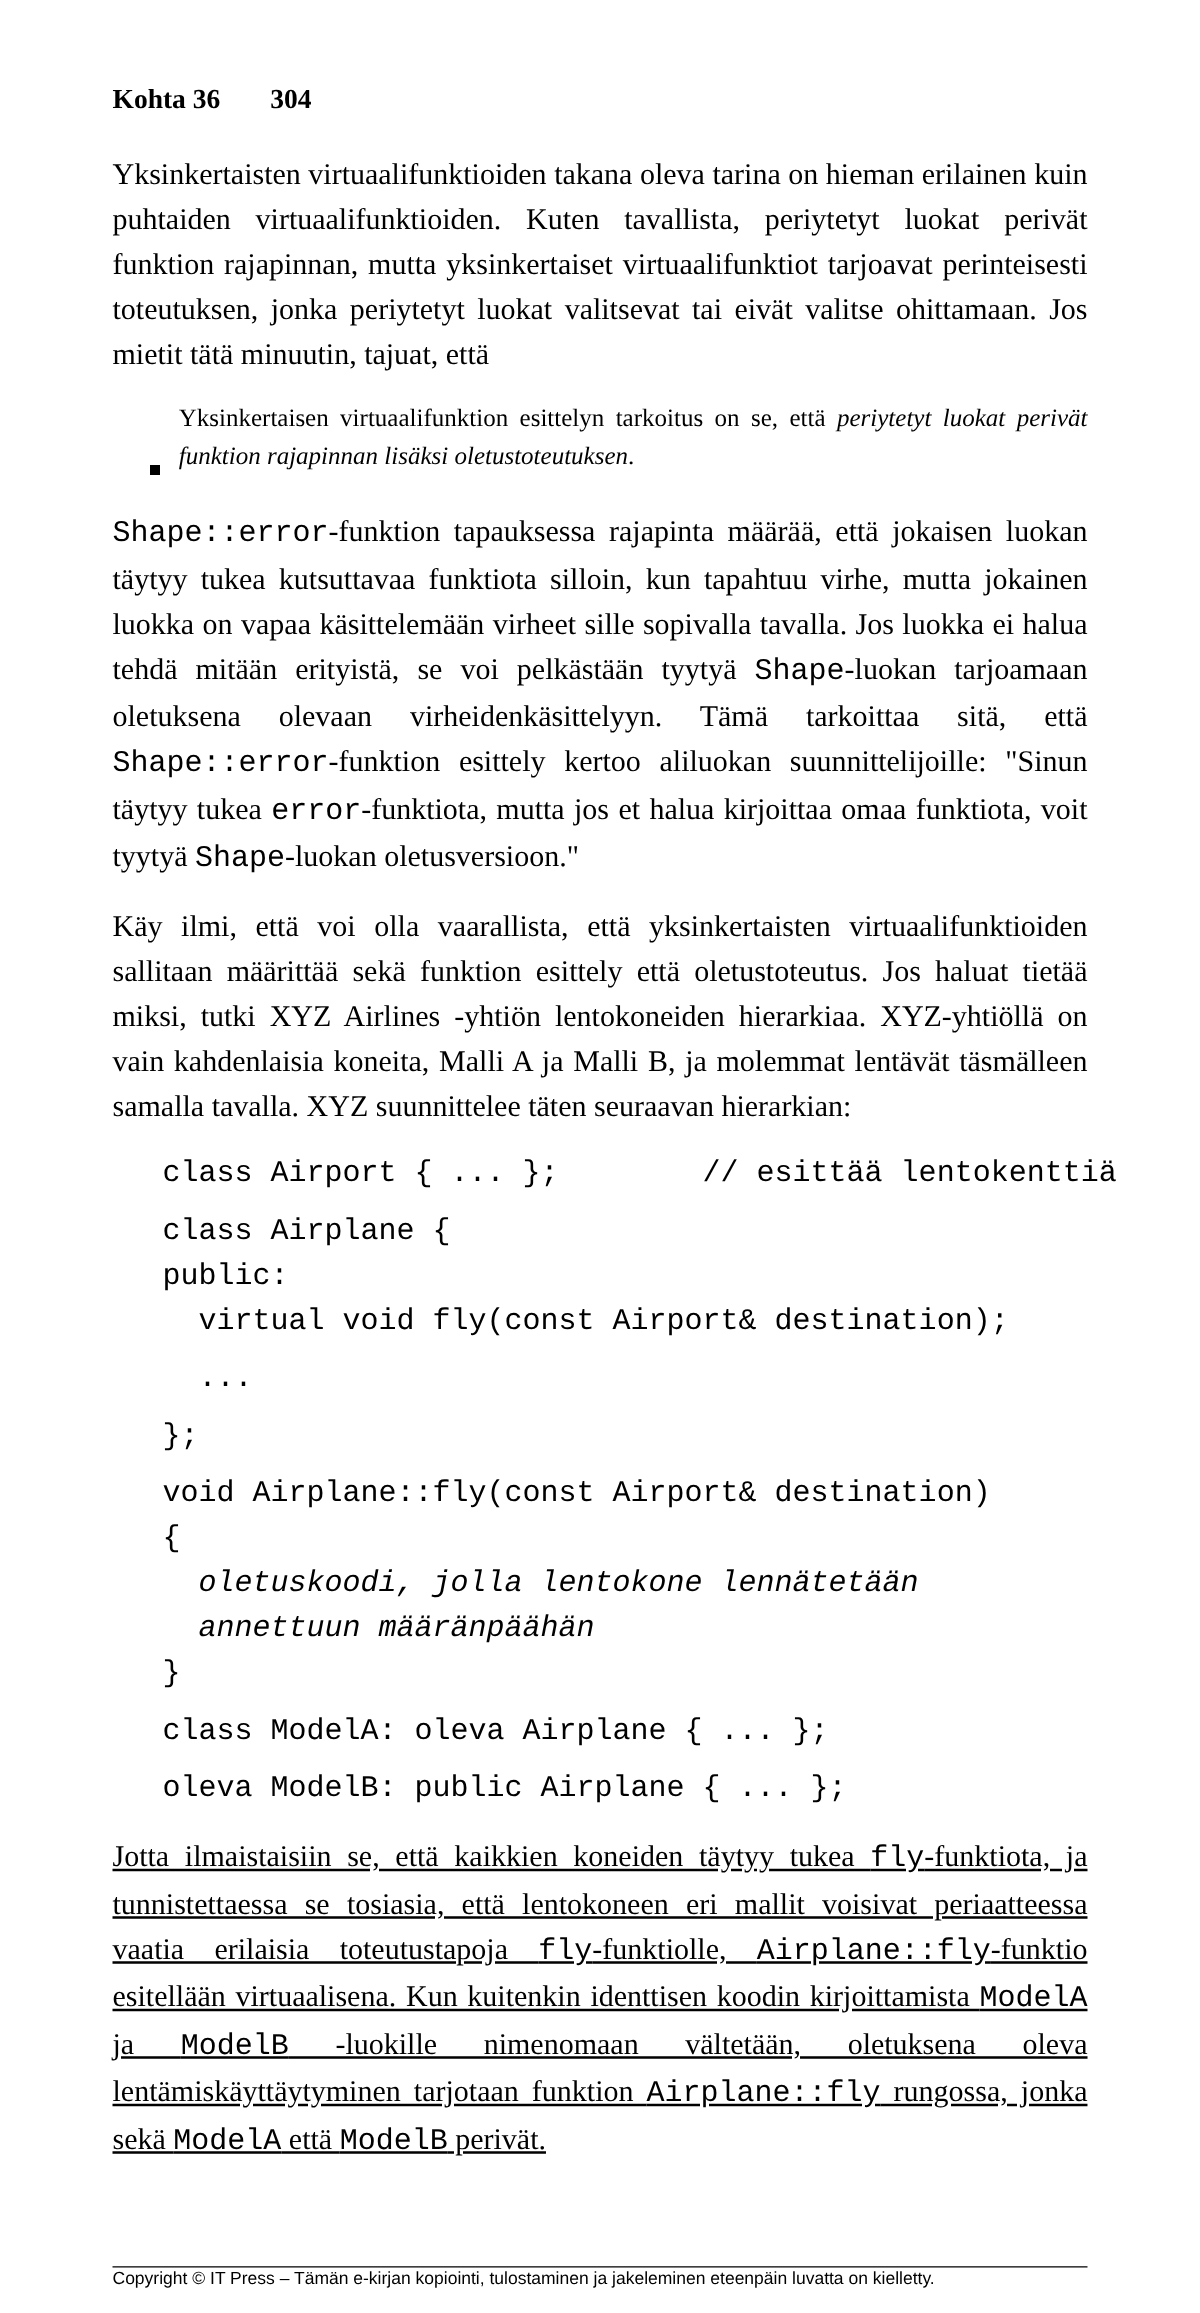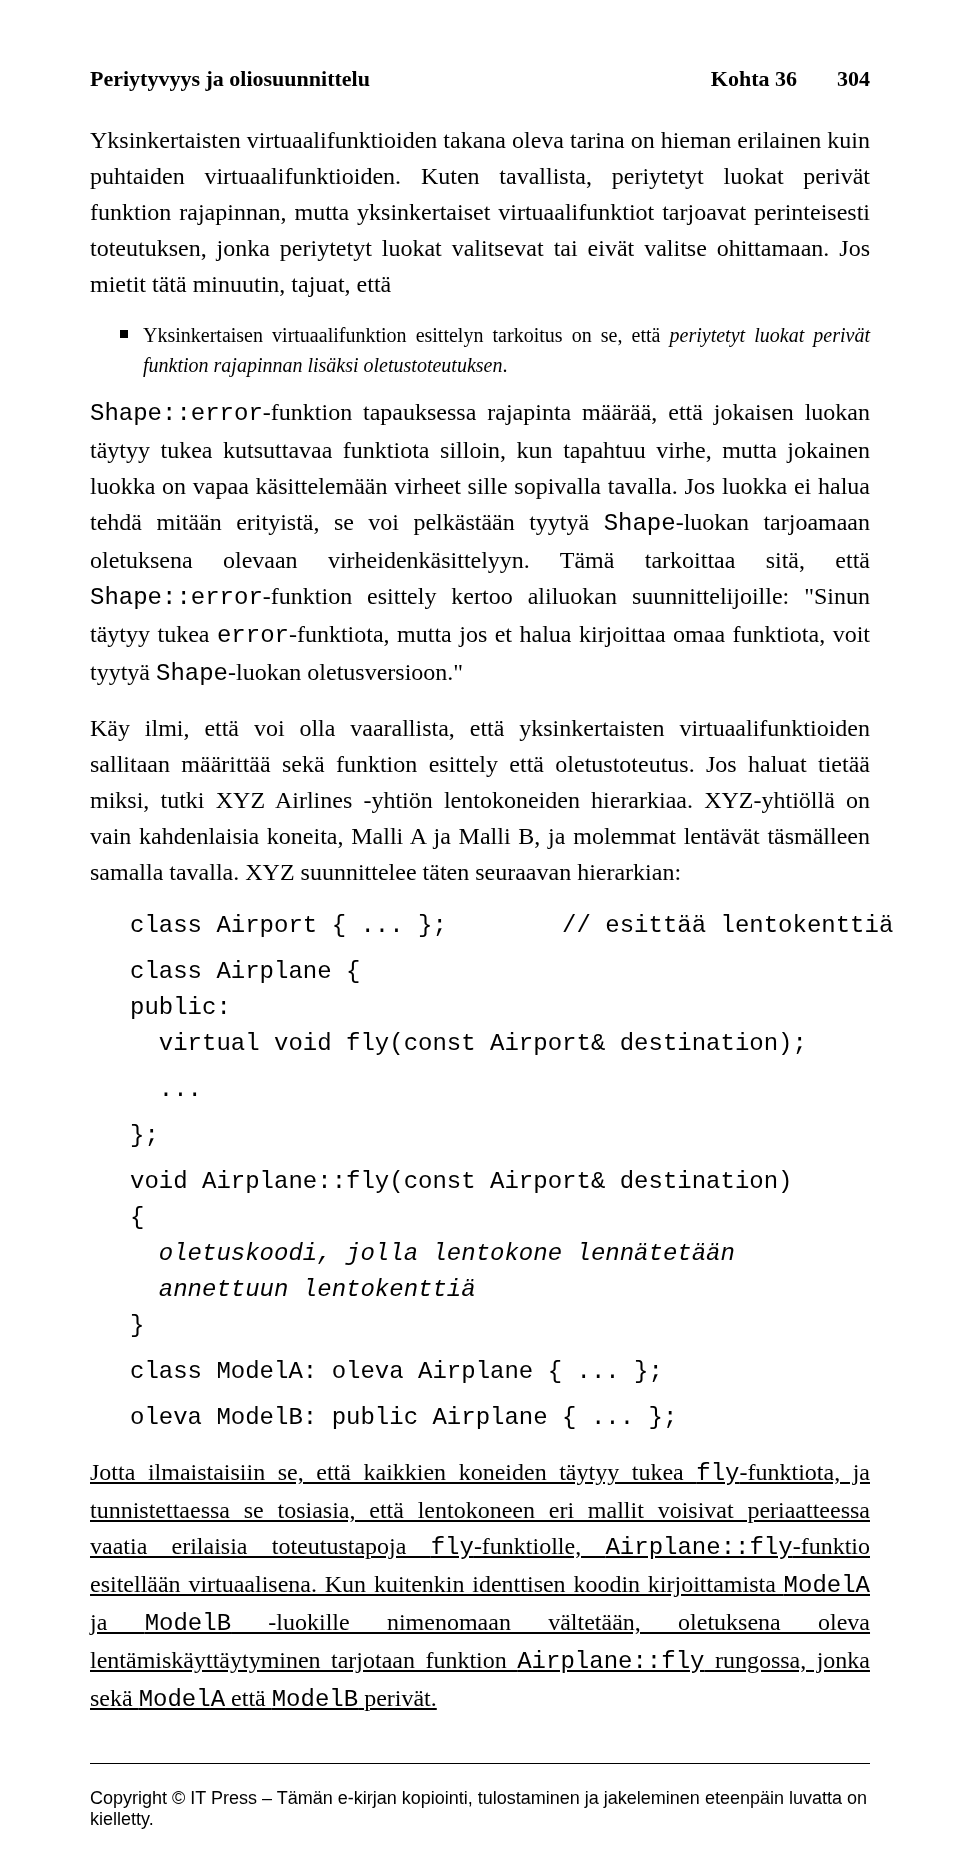--- a/index.html
+++ b/index.html
@@ -30,23 +30,23 @@
       margin-top: 16px;
     }
     .body-text {
       font-size: 24px;
       line-height: 1.5;
       text-align: justify;
       margin-bottom: 18px;
     }
     .bullet-item {
       display: flex;
-      align-items: flex-start;
+      align-items: flex-end;
       margin-left: 30px;
-      margin-bottom: 14px;
+      margin-bottom: 28px;
     }
     .bullet-marker {
       width: 8px;
       height: 8px;
       background: #000;
       margin-top: 10px;
       margin-right: 15px;
       flex-shrink: 0;
     }
     .bullet-text {
@@ -68,31 +68,30 @@
     }
     .mono {
       font-family: 'Courier New', monospace;
     }
     .footer {
       position: absolute;
       bottom: 20px;
       left: 90px;
       right: 90px;
       border-top: 1px solid #000;
-      padding-top: 24px;
-      font-size: 18px;
+      padding-top: 0;
+      font-size: 14px;
       font-family: Arial, sans-serif;
       margin-top: 37px;
     }
   </style>
 </head>
 <body>
 
 <div class="header">
-  <span>Periytyvyys ja oliosuunnittelu</span>
   <div class="header-right">
     <span>Kohta 36</span>
     <span>304</span>
   </div>
 </div>
 
 <p class="body-text">Yksinkertaisten virtuaalifunktioiden takana oleva tarina on hieman erilainen kuin puhtaiden virtuaalifunktioiden. Kuten tavallista, periytetyt luokat perivät funktion rajapinnan, mutta yksinkertaiset virtuaalifunktiot tarjoavat perinteisesti toteutuksen, jonka periytetyt luokat valitsevat tai eivät valitse ohittamaan. Jos mietit tätä minuutin, tajuat, että</p>
 
 <div class="bullet-item">
   <div class="bullet-marker"></div>
@@ -109,21 +108,21 @@
 
 <div class="code-block">class Airport { ... };        // esittää lentokenttiä</div>
 <div class="code-block">class Airplane {
 public:
   virtual void fly(const Airport&amp; destination);</div>
 <div class="code-block">  ...</div>
 <div class="code-block">};</div>
 <div class="code-block"><span>void Airplane::fly(const Airport&amp; destination)
 {</span>
 <span class="italic">  oletuskoodi, jolla lentokone lennätetään
-  annettuun lentokenttiä</span>
+  annettuun määränpäähän</span>
 <span>}</span></div>
 <div class="code-block">class ModelA: oleva Airplane { ... };</div>
 <div class="code-block">oleva ModelB: public Airplane { ... };</div>
 
 <p class="body-text" style="margin-top:18px;text-decoration:underline;">
   <span>Jotta ilmaistaisiin se, että kaikkien koneiden täytyy tukea </span><span class="mono">fly</span><span>-funktiota, ja tunnistettaessa se tosiasia, että lentokoneen eri mallit voisivat periaatteessa vaatia erilaisia toteutustapoja </span><span class="mono">fly</span><span>-funktiolle, </span><span class="mono">Airplane::fly</span><span>-funktio esitellään virtuaalisena. Kun kuitenkin identtisen koodin kirjoittamista </span><span class="mono">ModelA</span><span> ja </span><span class="mono">ModelB</span><span> -luokille nimenomaan vältetään, oletuksena oleva lentämiskäyttäytyminen tarjotaan funktion </span><span class="mono">Airplane::fly</span><span> rungossa, jonka sekä </span><span class="mono">ModelA</span><span> että </span><span class="mono">ModelB</span><span> perivät.</span>
 </p>
 
 <div class="footer">Copyright © IT Press – Tämän e-kirjan kopiointi, tulostaminen ja jakeleminen eteenpäin luvatta on kielletty.</div>
 

